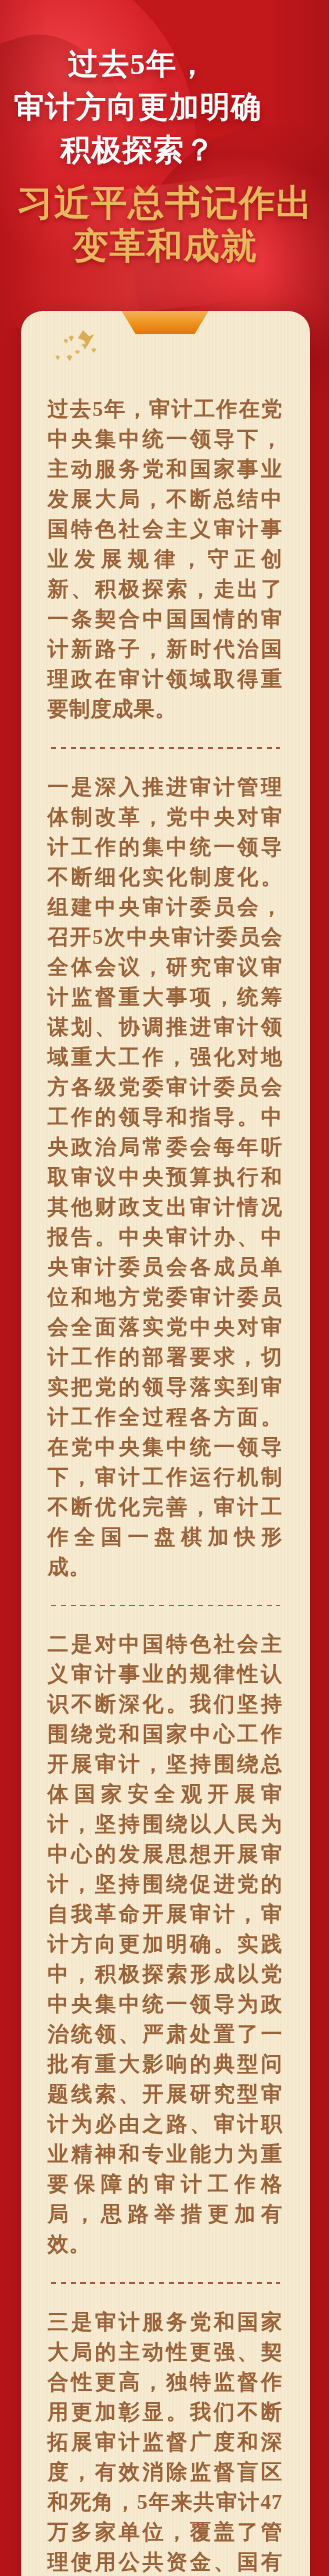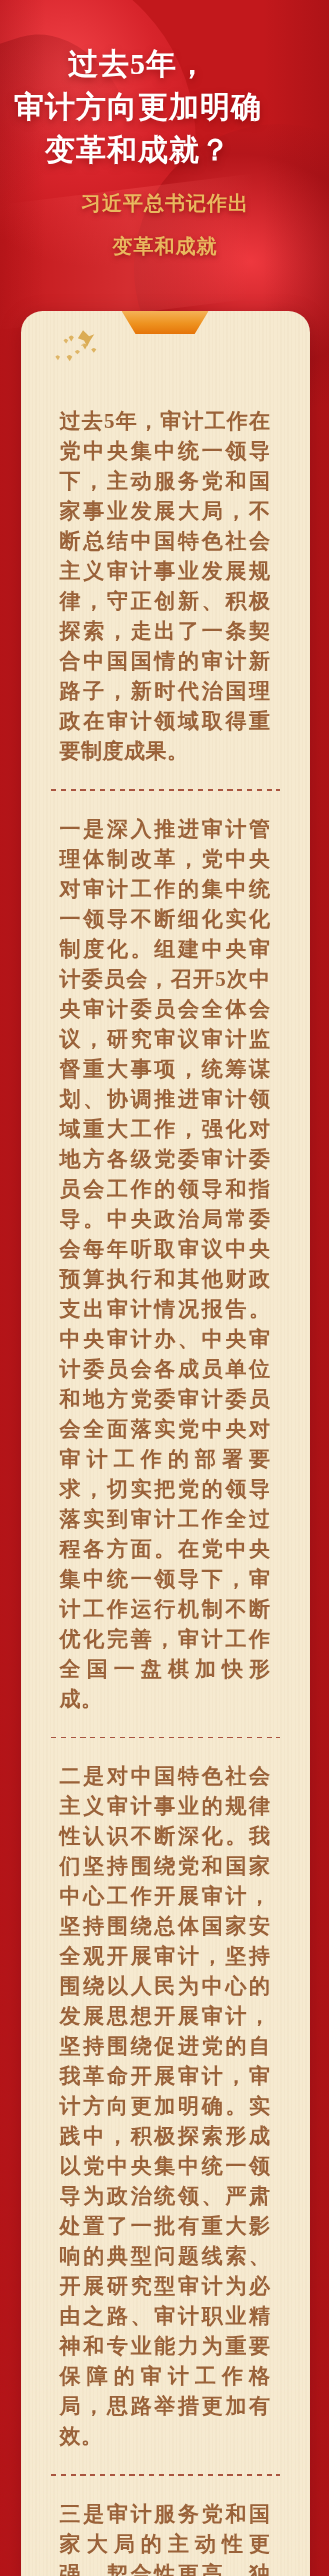--- a/index.html
+++ b/index.html
@@ -26,60 +26,60 @@
     background:linear-gradient(90deg, rgba(120,6,10,0), rgba(120,6,10,.28));}
   .shadeL{top:0;left:0;width:46px;height:100%;
     background:linear-gradient(270deg, rgba(120,6,10,0), rgba(120,6,10,.18));}
 
   
   .title-block{position:absolute;top:42px;left:0;width:276px;text-align:center;
     color:#ffffff;font-weight:bold;font-size:30px;line-height:43px;letter-spacing:1px;
     font-family:"Liberation Serif","DejaVu Serif",serif;
     text-shadow:0 2.6px 7.2px rgba(110,0,4,.5);}
   .subtitle-block{position:absolute;top:182px;left:0;width:330px;text-align:center;
-    color:#e9b85e;font-weight:bold;font-size:20px;line-height:43px;letter-spacing:1px;
+    color:#e9b85e;font-weight:bold;font-size:36px;line-height:43px;letter-spacing:1px;
     font-family:"Liberation Serif","DejaVu Serif",serif;
     text-shadow:0 2.1px 5.2px rgba(110,0,4,.55);}
 
   
   .card{position:absolute;left:20.6px;top:311px;width:289px;height:3051px;
     background:#f6ead0;border-radius:21.6px;overflow:hidden;
     box-shadow:0 5.2px 20.6px rgba(90,4,8,.35);}
   .card::before{content:"";position:absolute;inset:0;
     background:repeating-linear-gradient(90deg, rgba(150,110,60,.03) 0 1.5px, rgba(0,0,0,0) 1.5px 3.6px);}
   .tab{position:absolute;top:0;left:50%;transform:translateX(-50%);
     width:87px;height:23px;
     clip-path:polygon(0 0,100% 0,84% 100%,16% 100%);
     background:linear-gradient(180deg,#f4b257 0%,#ee921f 55%,#e57409 100%);}
   .birds{position:absolute;left:30px;top:12.4px;width:62px;height:44px;}
 
   .card-text{position:relative;padding:83px 27px 0 27px;
     color:#9a6239;font-weight:bold;font-size:21px;line-height:30px;
     letter-spacing:0.5px;text-align:justify;
     font-family:"Liberation Serif","DejaVu Serif",serif;}
-  .card-text p{margin:12px;}
+  .card-text p{margin:0;}
   .dash-divider{height:1.5px;margin:23px 3.1px;
     background:repeating-linear-gradient(90deg,#9c3b26 0 5.2px,rgba(0,0,0,0) 5.2px 9.8px);
     opacity:.85;}
 </style>
 </head>
 <body>
 
 <div class="decor ribbon1"></div>
 <div class="decor ribbon2"></div>
 <div class="decor ribbon4"></div>
 <div class="decor ribbon3"></div>
 <div class="decor shadeR"></div>
 <div class="decor shadeL"></div>
 
 <header>
   <div class="title-block">
     <div>过去5年，</div>
     <div>审计方向更加明确</div>
-    <div>变革和成就？</div>
+    <div>积极探索？</div>
   </div>
   <div class="subtitle-block">
     <div>习近平总书记作出</div>
     <div>变革和成就</div>
   </div>
 </header>
 
 <main class="card">
   <div class="tab"></div>
 

